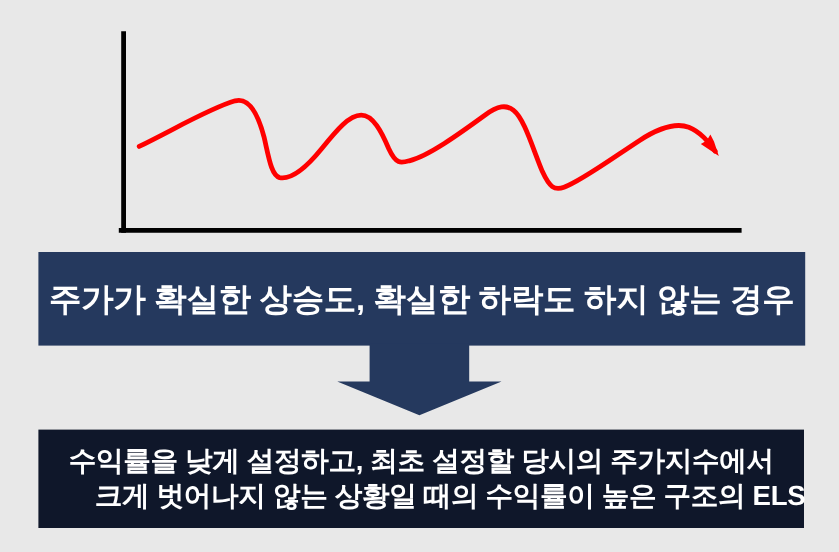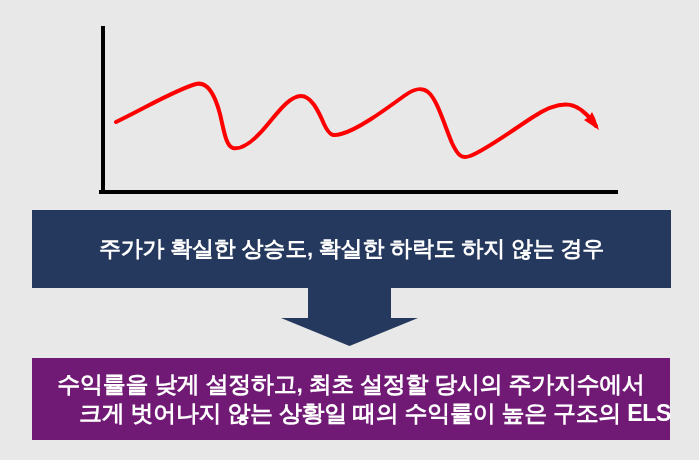--- a/index.html
+++ b/index.html
@@ -45,21 +45,21 @@
     height: 78px;
     background: #25395e;
     display: flex;
     flex-direction: column;
     align-items: center;
     justify-content: center;
     box-sizing: border-box;
     padding: 0 6px;
   }
   .q-line {
-    font-size: 22px;
+    font-size: 27px;
     font-weight: bold;
     line-height: 1.22;
     letter-spacing: -0.2px;
     white-space: nowrap;
     text-align: center;
   }
   .q-line.primary   { color: #ffffff; }
   .q-line.highlight { color: #ffee33; }
 
   
@@ -131,18 +131,18 @@
   <div id="question-box" style="background: rgb(37, 57, 94);">
     <div class="q-line primary" style="color: rgb(255, 255, 255);">주가가 확실한 상승도, 확실한 하락도 하지 않는 경우</div>
   </div>
 
   <div id="flow-arrow">
     <svg width="137" height="62" viewBox="0 0 137 62">
       <path d="M 27,0 L 110,0 L 110,32 L 137,32 L 68.5,60 L 0,32 L 27,32 Z" fill="#25395e" stroke="none"></path>
     </svg>
   </div>
 
-  <div id="answer-box" style="background: #701a75;">
+  <div id="answer-box" style="background: #0f172a;">
     <div class="a-line" style="color: rgb(255, 255, 255);">수익률을 낮게 설정하고, 최초 설정할 당시의 주가지수에서</div>
     <div class="a-line" style="color: rgb(255, 255, 255); margin-left: 48px;">크게 벗어나지 않는 상황일 때의 수익률이 높은 구조의 ELS</div>
   </div>
 
 </div>
 
 </body></html>

